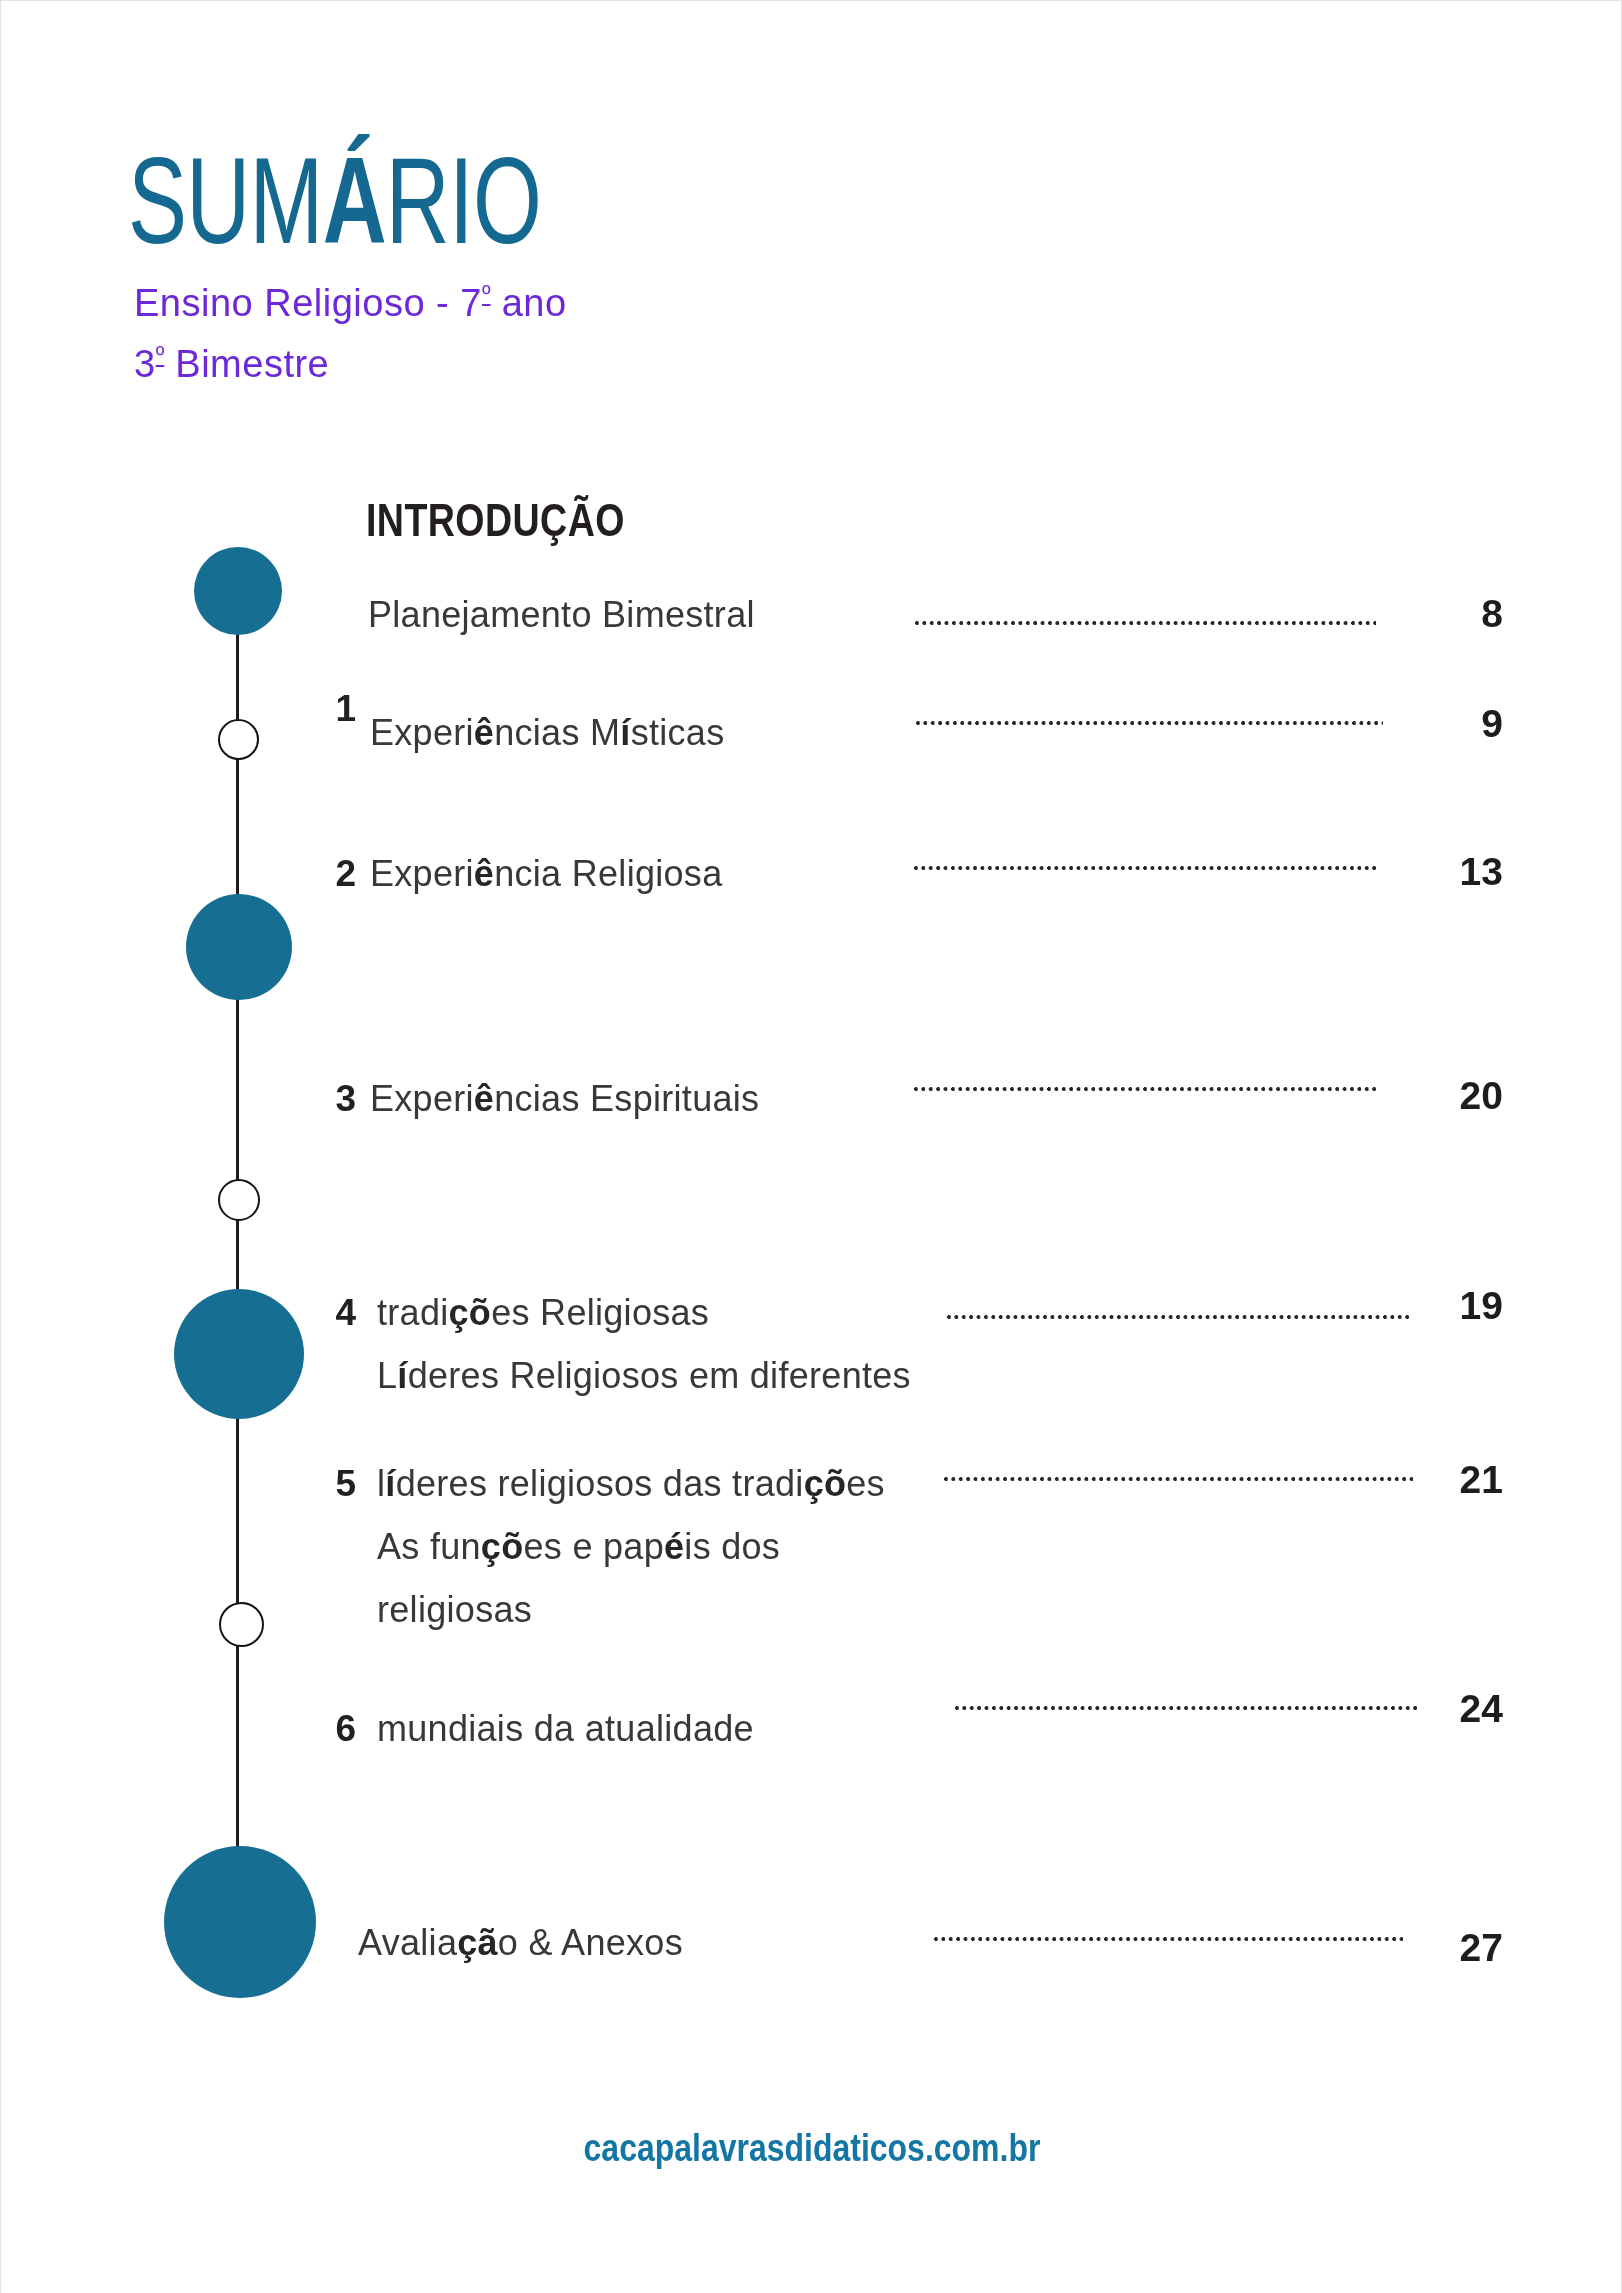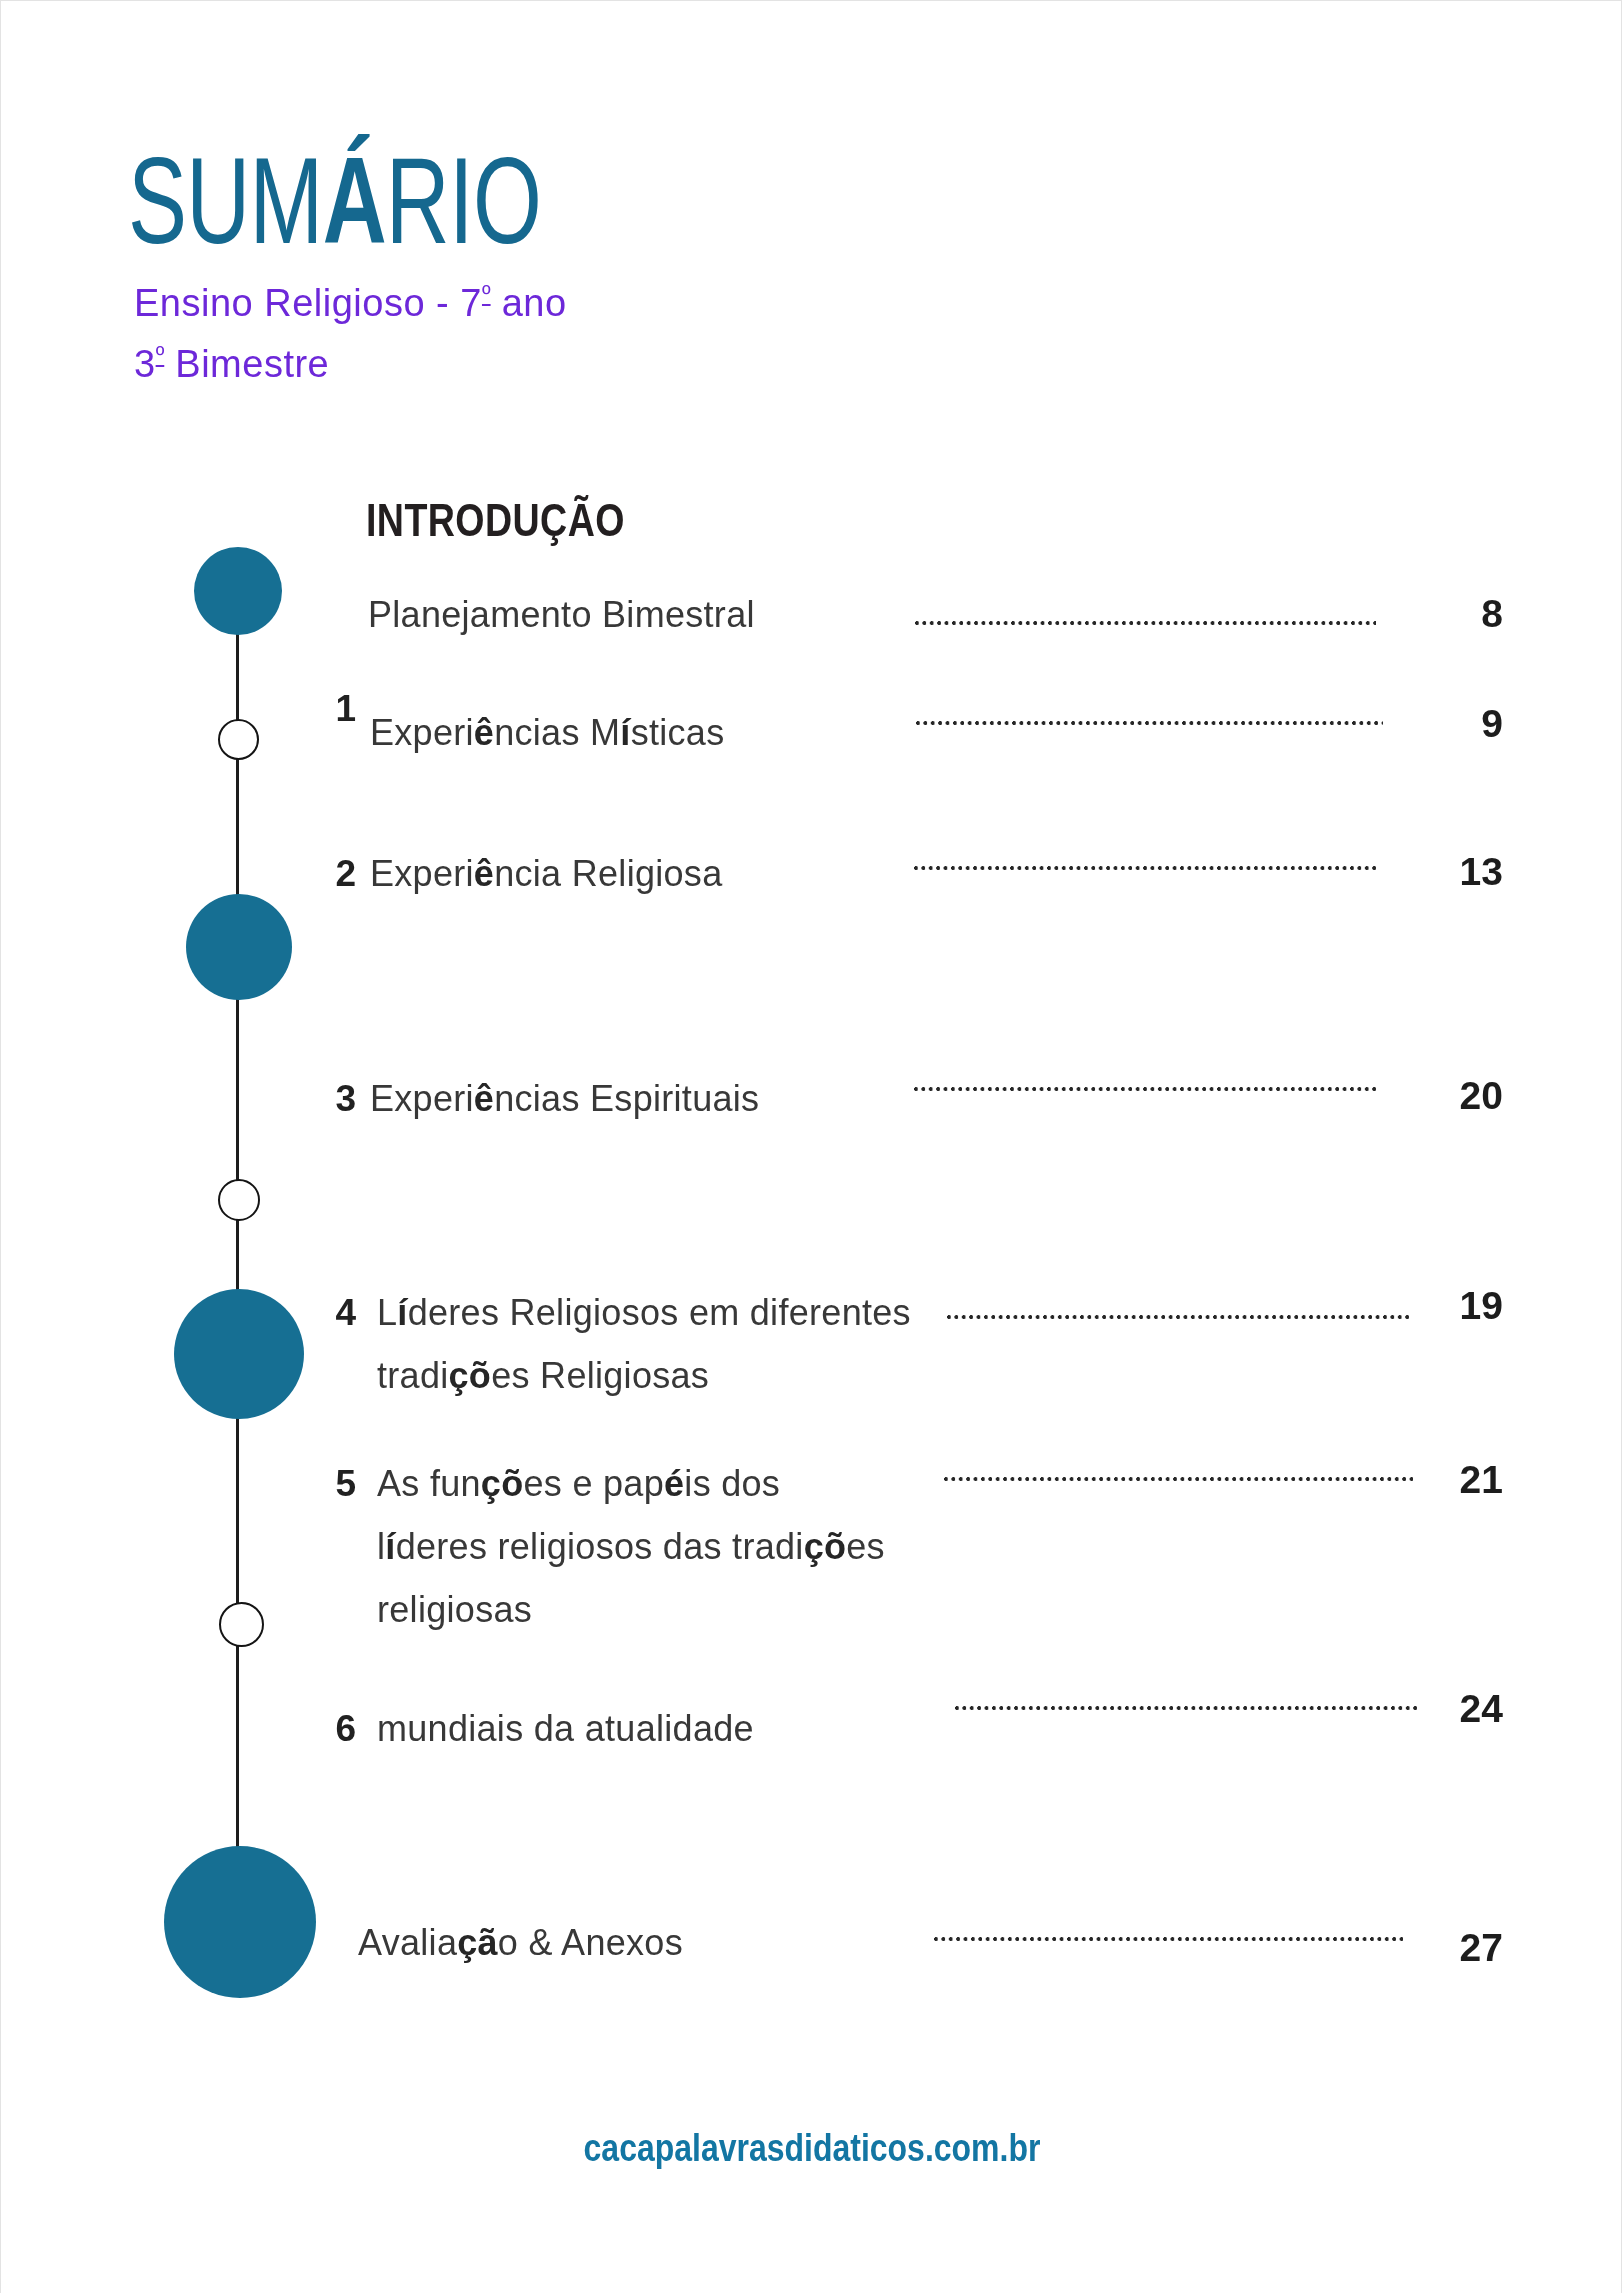--- a/index.html
+++ b/index.html
@@ -124,30 +124,30 @@
 
   <div class="num" style="top:1066px;">3</div>
   <div class="txt" style="left:369px;top:1066px;">
     <div>Experi<b>ê</b>ncias Espirituais</div>
   </div>
   <div class="leader" style="left:913px;top:1086px;width:465px;"></div>
   <div class="pagenum" style="top:1073px;">20</div>
 
   <div class="num" style="top:1280px;">4</div>
   <div class="txt" style="left:376px;top:1280px;">
+    <div>tradi<b>ç</b><b>õ</b>es Religiosas</div>
     <div>L<b>í</b>deres Religiosos em diferentes</div>
-    <div>tradi<b>ç</b><b>õ</b>es Religiosas</div>
   </div>
   <div class="leader" style="left:946px;top:1314px;width:464px;"></div>
   <div class="pagenum" style="top:1283px;">19</div>
 
   <div class="num" style="top:1451px;">5</div>
   <div class="txt" style="left:376px;top:1451px;">
+    <div>l<b>í</b>deres religiosos das tradi<b>ç</b><b>õ</b>es</div>
     <div>As fun<b>ç</b><b>õ</b>es e pap<b>é</b>is dos</div>
-    <div>l<b>í</b>deres religiosos das tradi<b>ç</b><b>õ</b>es</div>
     <div>religiosas</div>
   </div>
   <div class="leader" style="left:943px;top:1476px;width:469px;"></div>
   <div class="pagenum" style="top:1457px;">21</div>
 
   <div class="num" style="top:1696px;">6</div>
   <div class="txt" style="left:376px;top:1696px;">
     <div>mundiais da atualidade</div>
   </div>
   <div class="leader" style="left:954px;top:1705px;width:463px;"></div>

